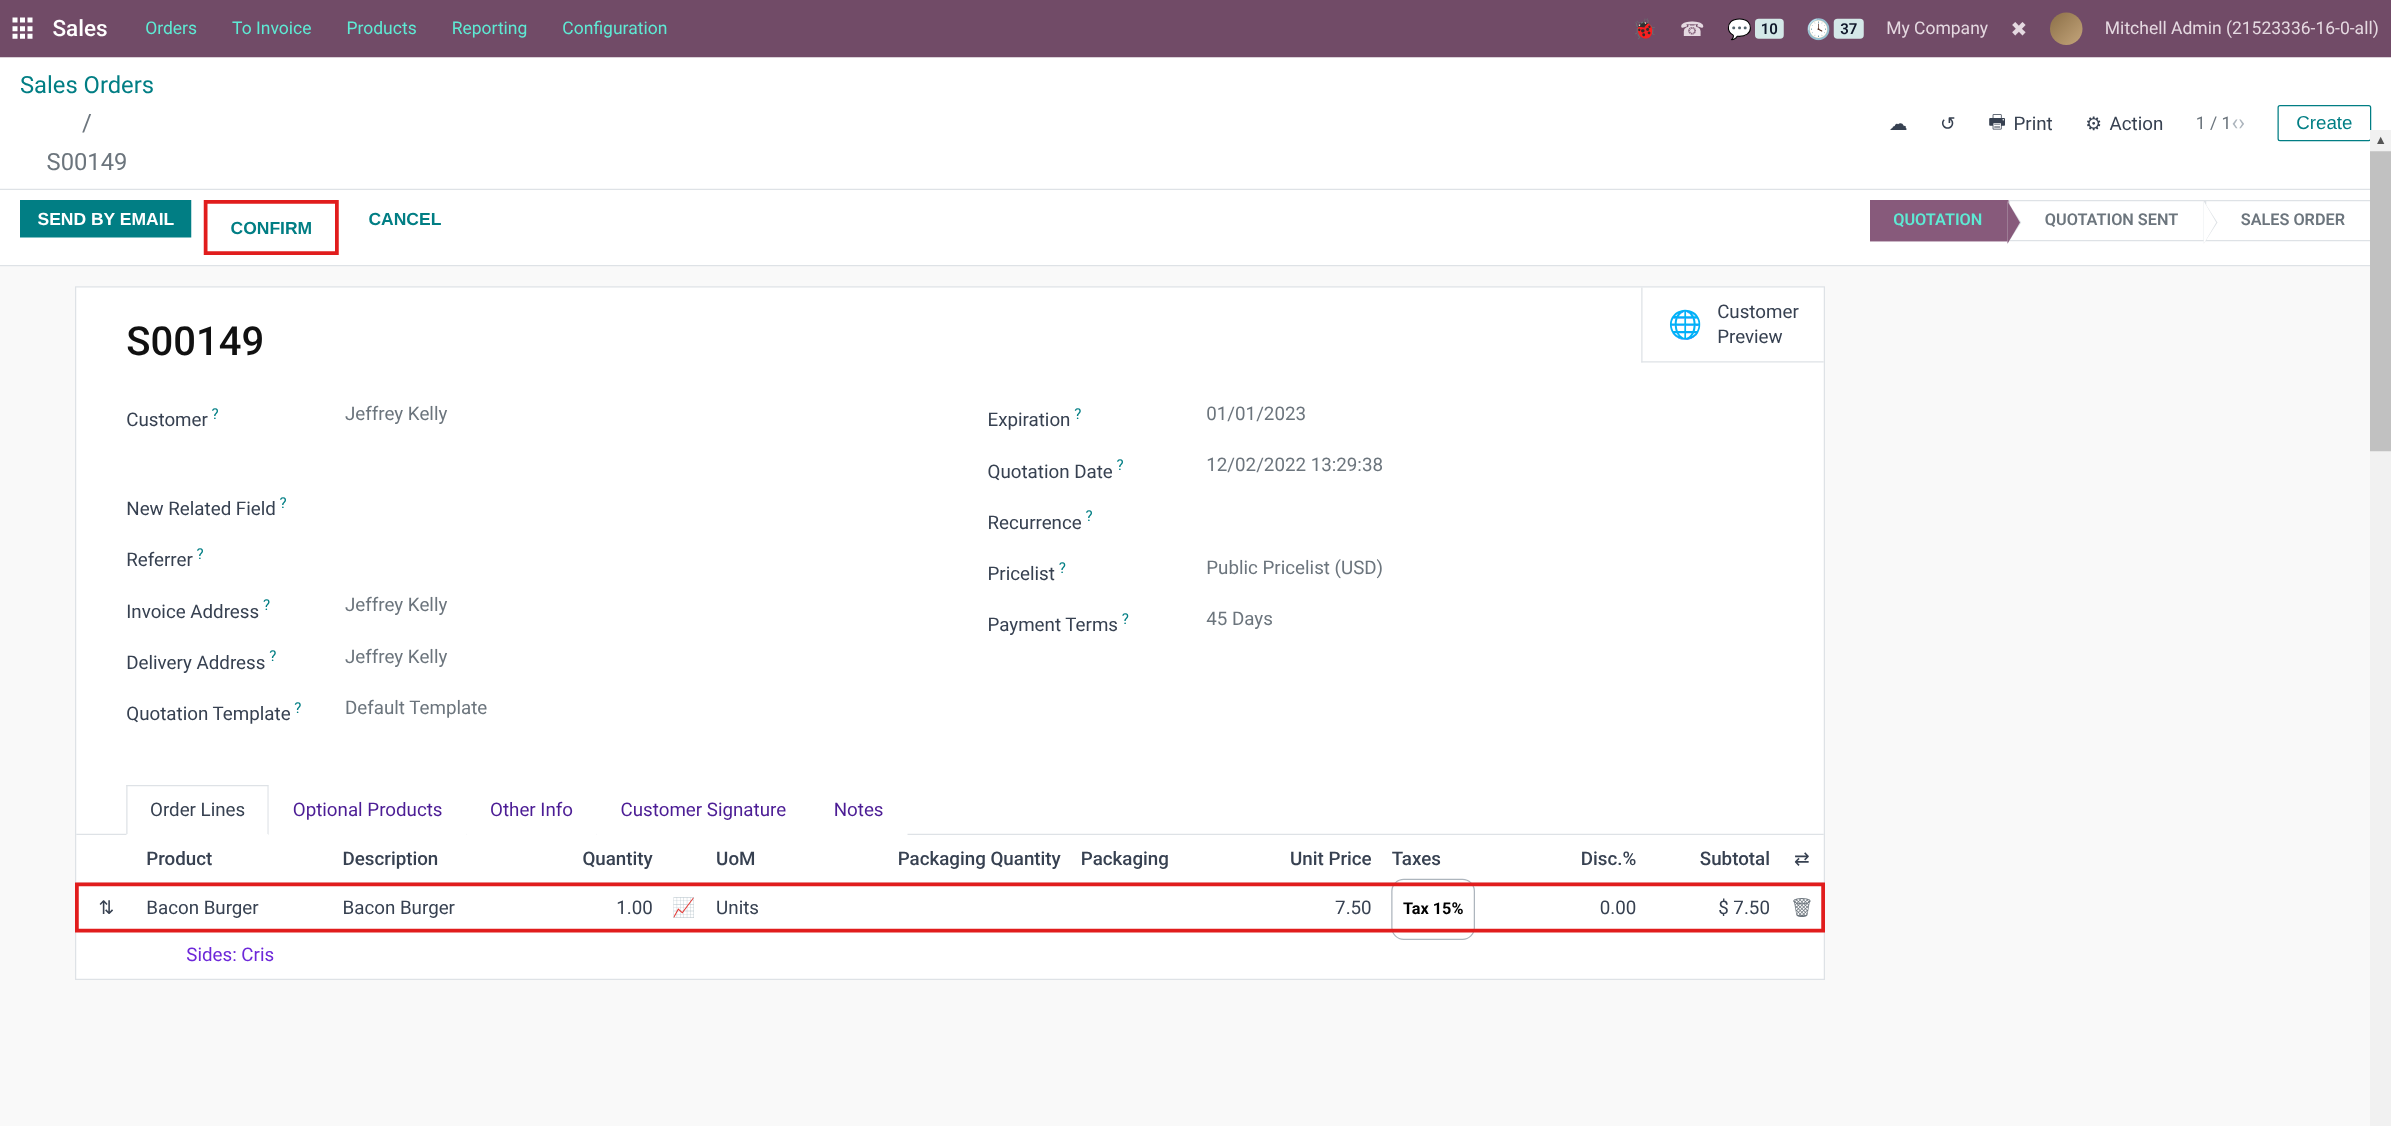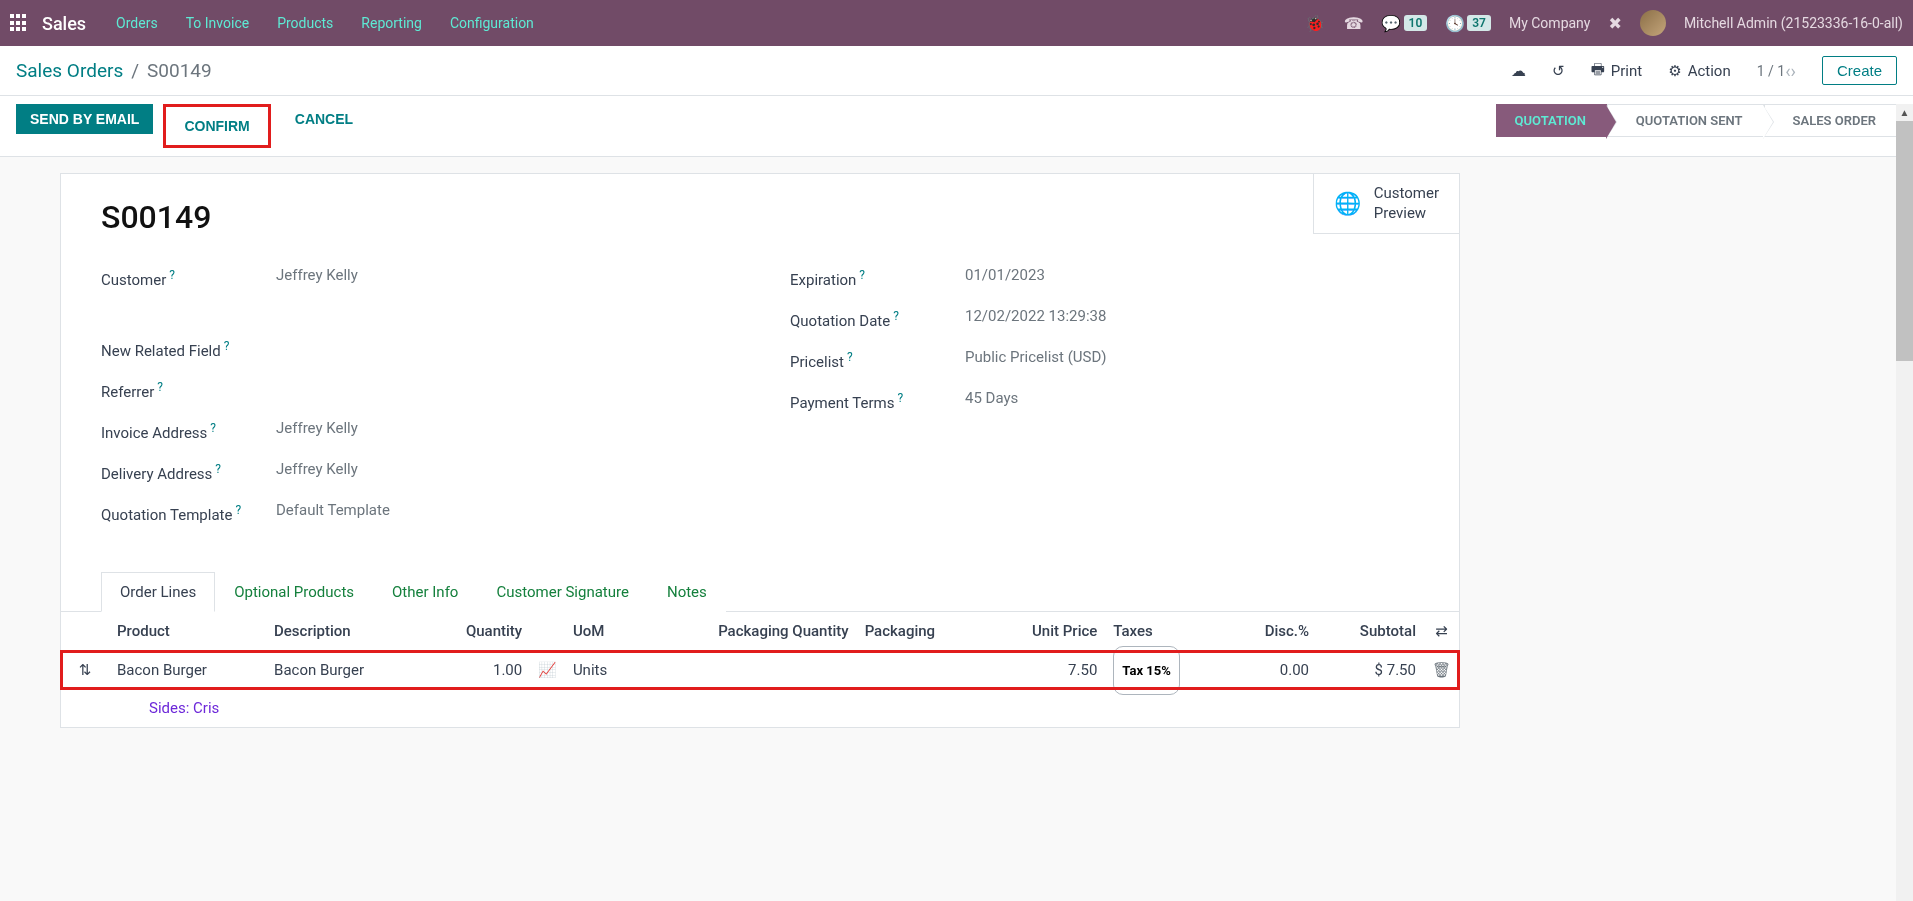--- a/index.html
+++ b/index.html
@@ -7,28 +7,28 @@
 
 
 .top-nav { background: #714b67; color: #fff; height: 46px; display: flex; align-items: center; padding: 0 10px; }
 .apps-icon { width: 18px; height: 18px; display: grid; grid-template-columns: repeat(3,4px); grid-gap: 2px; margin-right: 14px; cursor: pointer; }
 .apps-icon span { background: #fff; width: 4px; height: 4px; }
 .brand { font-size: 18px; font-weight: 500; margin-right: 30px; }
 .nav-menu { display: flex; gap: 28px; flex: 1; }
 .nav-menu a { color: #5eead4; text-decoration: none; font-size: 14px; cursor: pointer; }
 .nav-right { display: flex; align-items: center; gap: 18px; }
 .nav-icon { color: #e5d9e1; cursor: pointer; font-size: 16px; }
-.badge { background: #d4e8e8; color: #0f766e; border-radius: 3px; padding: 1px 5px; font-size: 12px; font-weight: 600; margin-left: 2px; }
+.badge { background: #d4e8e8; color: #0f172a; border-radius: 3px; padding: 1px 5px; font-size: 12px; font-weight: 600; margin-left: 2px; }
 .nav-text { color: #e5d9e1; font-size: 14px; }
 .avatar { width: 26px; height: 26px; border-radius: 50%; background: linear-gradient(135deg,#8b6f47,#c4a57b); }
 .clock-group { display: flex; align-items: center; }
 
 
 .control-bar { background: #fff; border-bottom: 1px solid #dee2e6; padding: 10px 16px; display: flex; align-items: center; }
-.breadcrumb-area { display: flex; align-items: center; gap: 8px; font-size: 19px; }
+.breadcrumb-area { display: flex; align-items: center; gap: 8px; font-size: 19px; flex-direction: column; }
 .breadcrumb-link { color: #017e84; cursor: pointer; }
 .breadcrumb-sep { color: #6c757d; }
 .breadcrumb-current { color: #6c757d; }
 .control-actions { margin-left: auto; display: flex; align-items: center; gap: 26px; }
 .ctrl-btn { color: #374151; cursor: pointer; font-size: 15px; display: flex; align-items: center; gap: 6px; }
 .pager { display: flex; align-items: center; color: #6c757d; }
 .pager-arrow { color: #adb5bd; cursor: pointer; font-size: 18px; }
 .create-btn { border: 1px solid #017e84; color: #017e84; background: #fff; padding: 5px 14px; font-size: 15px; cursor: pointer; border-radius: 2px; }
 
 
@@ -66,21 +66,21 @@
 .form-grid { display: flex; gap: 60px; margin-bottom: 30px; }
 .form-col { flex: 1; }
 .form-row { display: flex; margin-bottom: 18px; align-items: flex-start; }
 .form-label { width: 175px; color: #374151; font-size: 15px; position: relative; padding-top: 2px; }
 .form-label sup { color: #017e84; font-size: 12px; }
 .form-value { color: #6c757d; font-size: 15px; }
 
 
 .tabs { display: flex; border-bottom: 1px solid #dee2e6; margin: 0 -40px; padding: 0 40px; position: relative; }
 .tabs::after { content:''; position:absolute; left:0; right:0; bottom:-1px; height:1px; }
-.tab { padding: 10px 18px; border: 1px solid transparent; border-bottom: none; color: #15803d; cursor: pointer; font-size: 15px; background: #fff; margin-bottom: -1px; }
+.tab { padding: 10px 18px; border: 1px solid transparent; border-bottom: none; color: #4c1d95; cursor: pointer; font-size: 15px; background: #fff; margin-bottom: -1px; }
 .tab.active { border-color: #dee2e6; color: #374151; background: #fff; border-bottom: 1px solid #fff; }
 
 
 .table-wrap { margin: 0 -40px; }
 .ol-table { width: 100%; border-collapse: collapse; }
 .ol-table th { text-align: left; padding: 10px 8px; font-weight: 500; color: #374151; font-size: 15px; border-bottom: 1px solid #dee2e6; }
 .ol-table th.num { text-align: right; }
 .ol-table td { padding: 10px 8px; font-size: 15px; color: #374151; }
 .ol-table td.num { text-align: right; }
 .ol-table td.muted { color: #6d28d9; }
@@ -217,20 +217,24 @@
         </div>
 
         <div class="form-col">
           <div class="form-row">
             <div class="form-label"><span>Expiration</span><sup> ?</sup></div>
             <div class="form-value">01/01/2023</div>
           </div>
           <div class="form-row">
             <div class="form-label"><span>Quotation Date</span><sup> ?</sup></div>
             <div class="form-value">12/02/2022 13:29:38</div>
+          </div>
+          <div class="form-row">
+            <div class="form-label"><span>Recurrence</span><sup> ?</sup></div>
+            <div class="form-value"></div>
           </div>
           <div class="form-row">
             <div class="form-label"><span>Pricelist</span><sup> ?</sup></div>
             <div class="form-value">Public Pricelist (USD)</div>
           </div>
           <div class="form-row">
             <div class="form-label"><span>Payment Terms</span><sup> ?</sup></div>
             <div class="form-value">45 Days</div>
           </div>
         </div>

